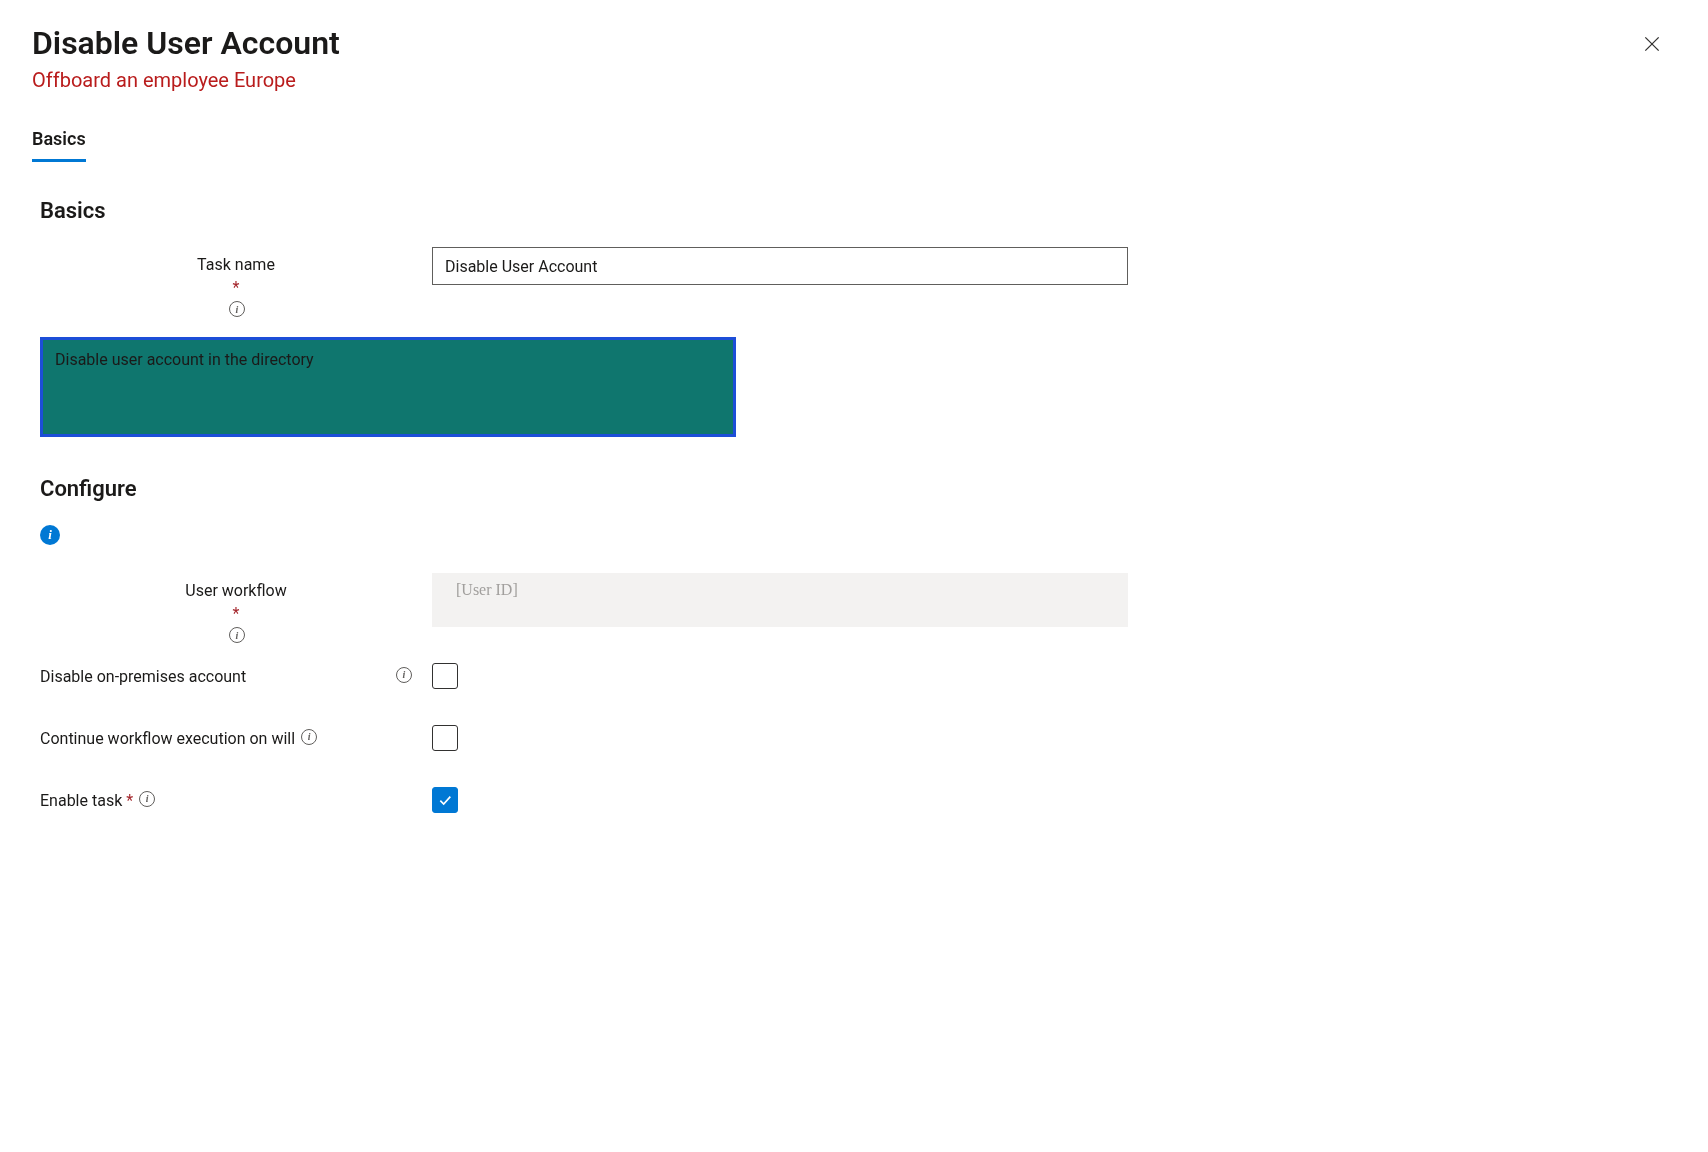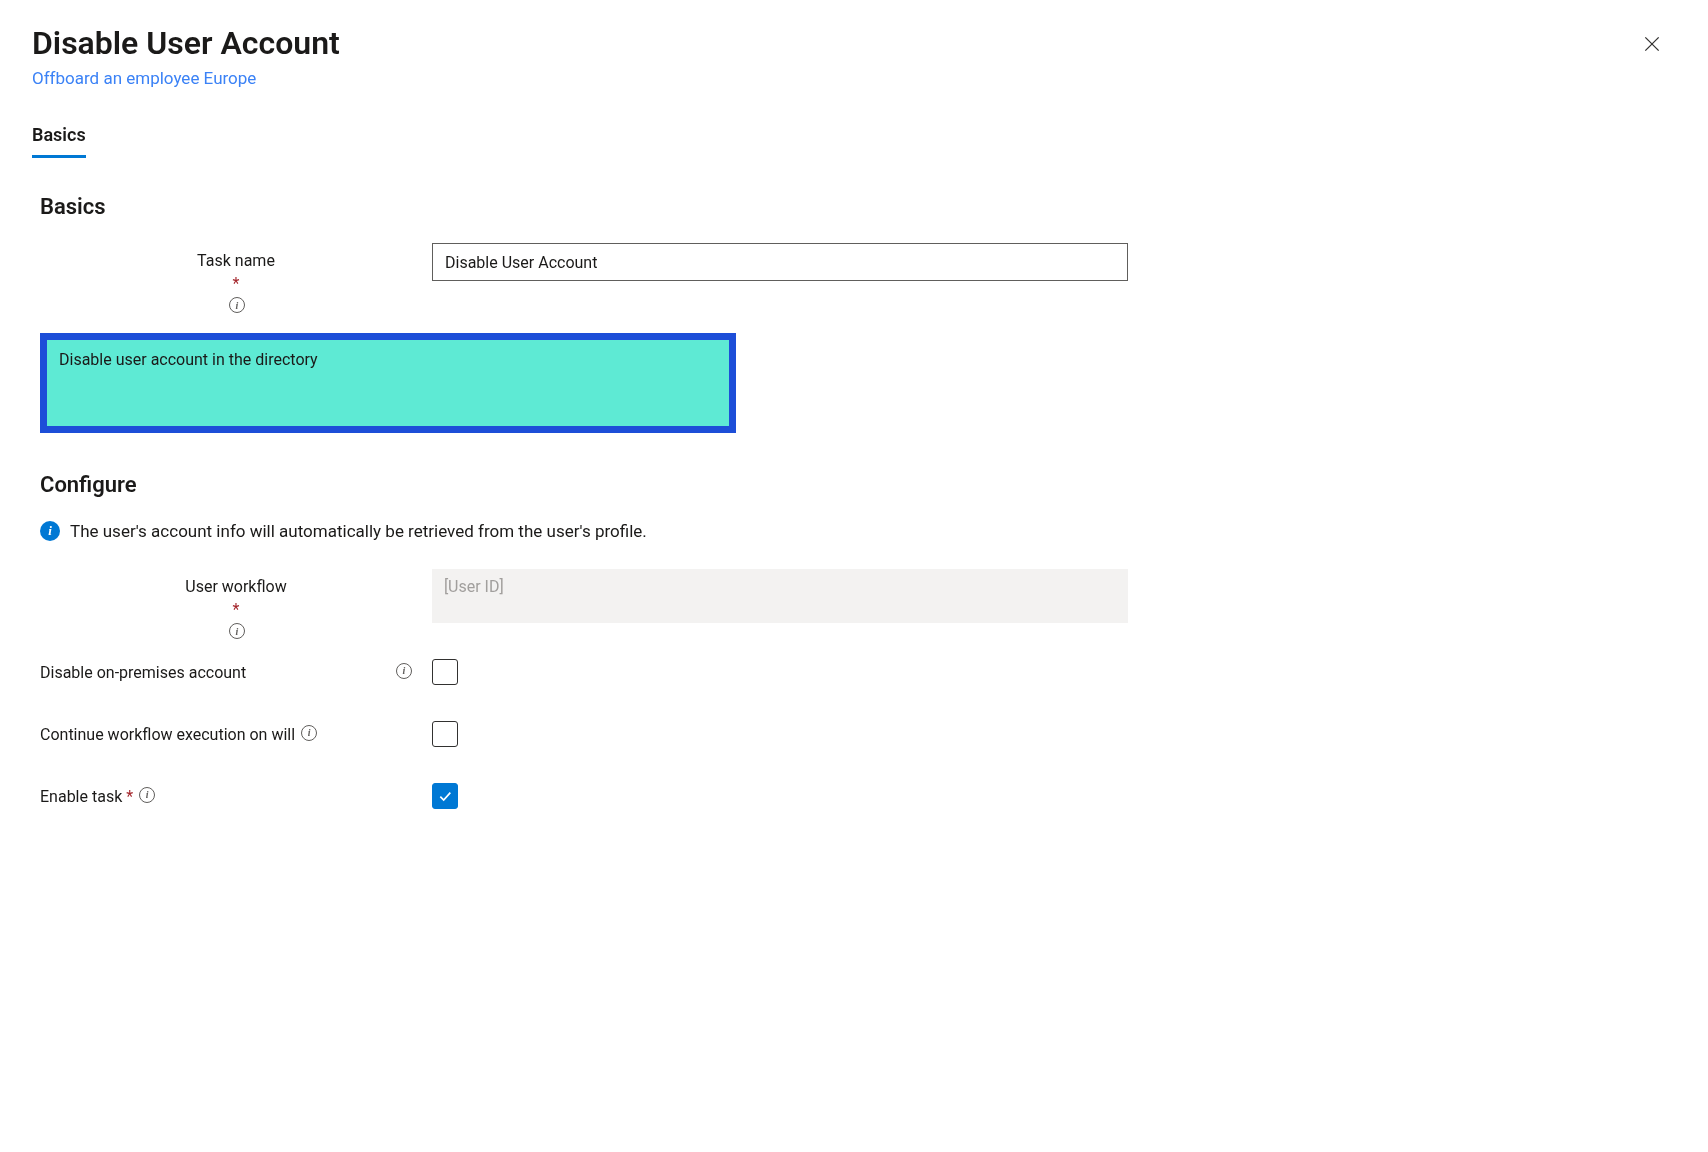--- a/index.html
+++ b/index.html
@@ -19,22 +19,22 @@
       justify-content: space-between;
       align-items: flex-start;
     }
     .page-title {
       font-size: 32px;
       font-weight: 600;
       color: #1b1a19;
       line-height: 1.2;
     }
     .page-subtitle {
-      font-size: 17px;
-      color: #3b82f6;
+      font-size: 20px;
+      color: #b91c1c;
       margin-top: 6px;
     }
     .close-btn {
       background: none;
       border: none;
       cursor: pointer;
       padding: 6px;
       color: #323130;
       margin-top: 4px;
       margin-right: 8px;
@@ -109,36 +109,37 @@
       border: 1px solid #605e5c;
       padding: 6px 12px;
       font-size: 16px;
       font-family: inherit;
       color: #1b1a19;
       background: #ffffff;
     }
     .textarea-input {
       width: 100%;
       height: 100px;
-      border: 7px solid #1d4ed8;
+      border: 3px solid #1d4ed8;
       padding: 10px 12px;
       font-size: 16px;
       font-family: inherit;
       color: #1b1a19;
-      background: #5eead4;
+      background: #0f766e;
       resize: none;
     }
     .readonly-field {
       width: 100%;
       height: 54px;
       background: #f3f2f1;
-      padding: 8px 12px;
+      padding: 8px 24px;
       font-size: 16px;
       color: #a19f9d;
       border: none;
+      font-family: Liberation Serif, serif;
     }
     .info-banner {
       display: flex;
       align-items: center;
       gap: 10px;
       padding-left: 8px;
       margin-bottom: 28px;
     }
     .info-banner-icon {
       width: 20px;
@@ -243,21 +244,20 @@
 <div class="form-row">
   <div class="form-control">
     <textarea class="textarea-input" style="">Disable user account in the directory</textarea>
   </div>
 </div>
 
 <h2 class="section-heading">Configure</h2>
 
 <div class="info-banner">
   <div class="info-banner-icon">i</div>
-  <div class="info-banner-text">The user's account info will automatically be retrieved from the user's profile.</div>
 </div>
 
 <div class="form-row">
   <div class="form-label">
     <span>User workflow</span>
     <span class="required">*</span>
     <span class="info-icon">i</span>
   </div>
   <div class="form-control">
     <div class="readonly-field">[User ID]</div>

